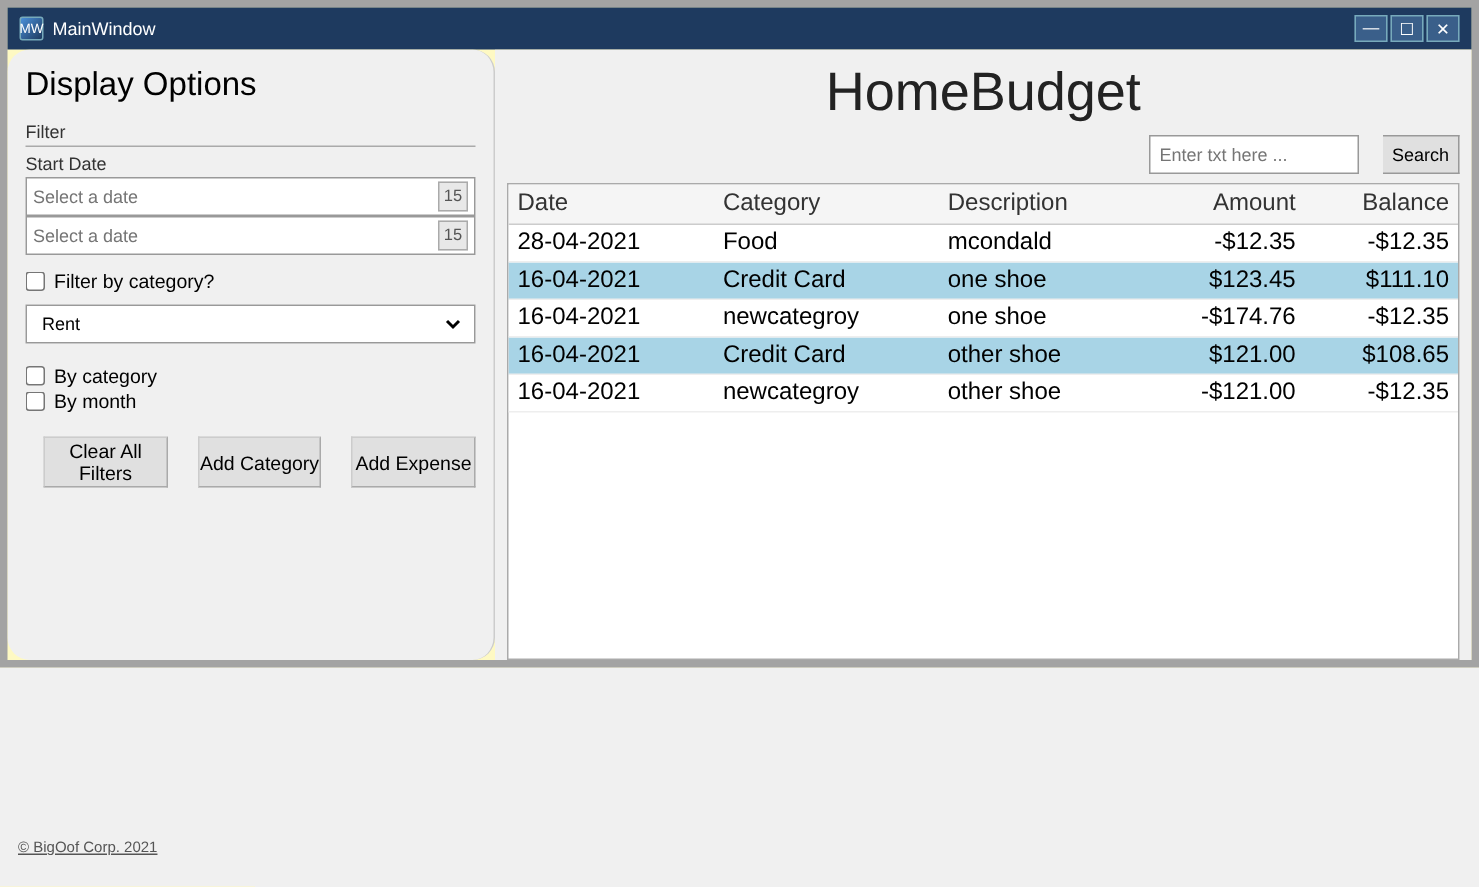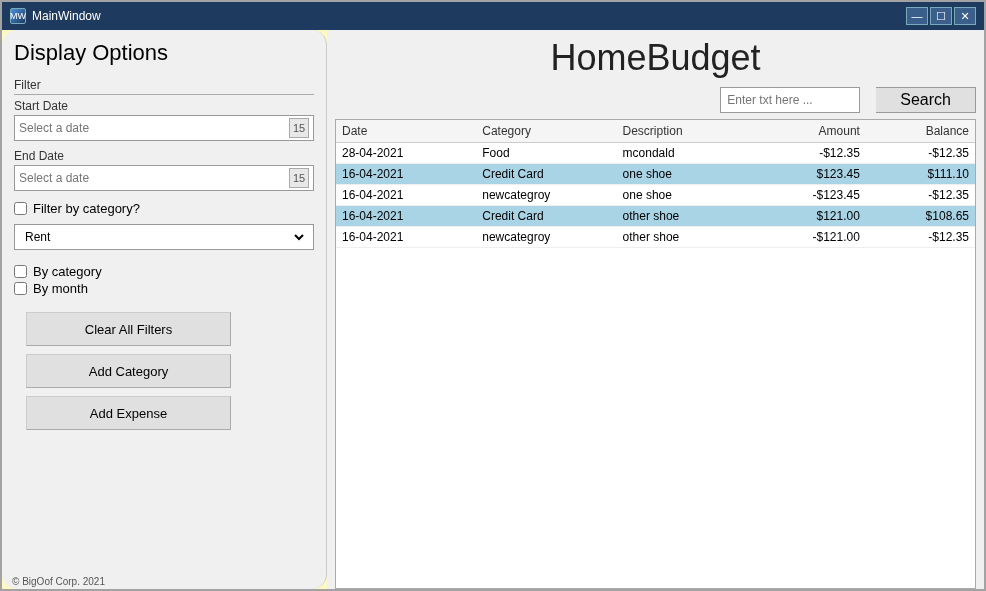--- a/index.html
+++ b/index.html
@@ -7,23 +7,23 @@
       font-family: 'Segoe UI', Arial, sans-serif;
       font-size: 13px;
       background: #f0f0f0;
       width: 986px;
       height: 591px;
       overflow: hidden;
       position: relative;
     }
     .window {
       width: 986px;
-      height: 591px;
+      height: 445px;
       background: #fef9c3;
-      border: 2px solid #a3a3a3;
+      border: 5px solid #a3a3a3;
       display: flex;
       flex-direction: column;
     }
     .title-bar {
       background: #1e3a5f;
       color: white;
       height: 28px;
       display: flex;
       align-items: center;
       padding: 0 8px;
@@ -174,22 +174,23 @@
       display: flex;
       align-items: center;
       justify-content: center;
       margin-left: 12px;
     }
     .footer {
       font-size: 10px;
       color: #555;
       padding: 4px 8px;
       position: absolute;
-      bottom: 0;
+      bottom: 16px;
       left: 4px;
+      text-decoration: underline;
     }
     .right-panel {
       flex: 1;
       display: flex;
       flex-direction: column;
       padding: 0;
       background: #f0f0f0;
     }
     .app-title {
       text-align: center;
@@ -207,38 +208,38 @@
     .search-input {
       width: 140px;
       height: 26px;
       border: 1px solid #999;
       padding: 0 6px;
       font-size: 12px;
       outline: none;
     }
     .search-btn {
       height: 26px;
-      padding: 0 24px;
+      padding: 0 6px;
       background: #e0e0e0;
       border: 1px solid #999;
       border-left: none;
       cursor: pointer;
-      font-size: 16px;
+      font-size: 12px;
     }
     .table-container {
       flex: 1;
       margin: 0 8px;
       border: 1px solid #aaa;
       background: white;
       overflow: auto;
     }
     table {
       width: 100%;
       border-collapse: collapse;
-      font-size: 12px;
+      font-size: 16px;
     }
     thead tr {
       background: #f5f5f5;
     }
     thead th {
       text-align: left;
       padding: 4px 6px;
       border-bottom: 1px solid #ccc;
       font-weight: normal;
       color: #333;
@@ -288,21 +289,20 @@
       <div>
         <div class="section-label">Filter</div>
         <hr class="divider">
 
         <div class="section-label">Start Date</div>
         <div class="date-input-row">
           <input class="date-input" type="text" placeholder="Select a date" style="">
           <div class="calendar-icon">15</div>
         </div>
 
-        <div class="section-label" style="margin-top:8px;">End Date</div>
         <div class="date-input-row">
           <input class="date-input" type="text" placeholder="Select a date" style="">
           <div class="calendar-icon">15</div>
         </div>
       </div>
 
       <div class="checkbox-row">
         <input type="checkbox" id="filterCat" style="">
         <label for="filterCat">Filter by category?</label>
       </div>
@@ -320,21 +320,21 @@
         <div class="checkbox-row">
           <input type="checkbox" id="byCat" style="">
           <label for="byCat">By category</label>
         </div>
         <div class="checkbox-row">
           <input type="checkbox" id="byMonth" style="">
           <label for="byMonth">By month</label>
         </div>
       </div>
 
-      <div style="display:flex;flex-direction:column;gap:8px;margin-top:8px;">
+      <div style="display:flex;flex-direction:row;gap:8px;margin-top:8px;">
         <button class="action-btn">Clear All Filters</button>
         <button class="action-btn">Add Category</button>
         <button class="action-btn">Add Expense</button>
       </div>
     </div>
 
     <div class="right-panel">
       <div class="app-title">HomeBudget</div>
 
       <div class="search-bar">
@@ -365,21 +365,21 @@
       <td class="col-date">16-04-2021</td>
       <td class="col-category">Credit Card</td>
       <td class="col-description">one shoe</td>
       <td class="col-amount">$123.45</td>
       <td class="col-balance">$111.10</td>
     </tr>
               <tr>
       <td class="col-date">16-04-2021</td>
       <td class="col-category">newcategroy</td>
       <td class="col-description">one shoe</td>
-      <td class="col-amount">-$123.45</td>
+      <td class="col-amount">-$174.76</td>
       <td class="col-balance">-$12.35</td>
     </tr>
               <tr class="highlight-blue">
       <td class="col-date">16-04-2021</td>
       <td class="col-category">Credit Card</td>
       <td class="col-description">other shoe</td>
       <td class="col-amount">$121.00</td>
       <td class="col-balance">$108.65</td>
     </tr>
               <tr>

